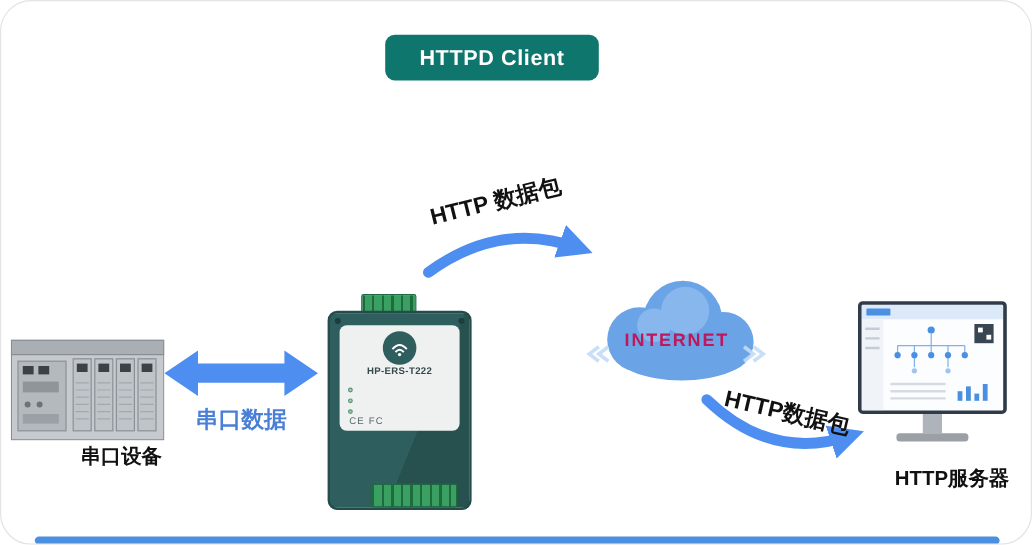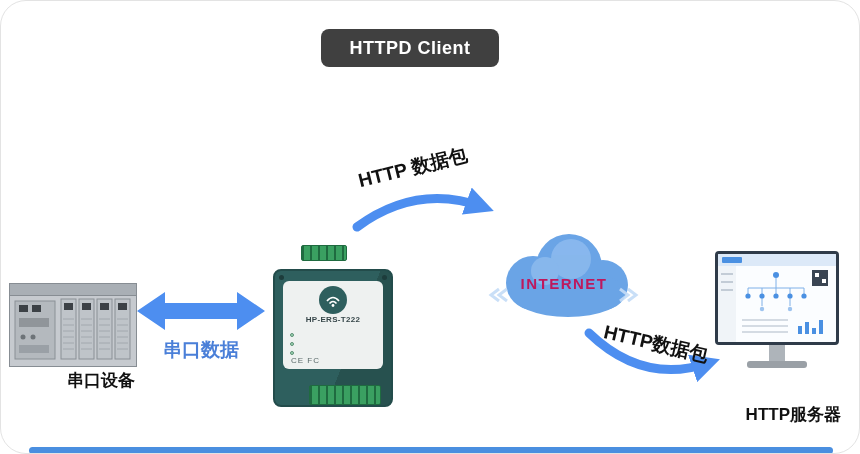--- a/index.html
+++ b/index.html
@@ -14,21 +14,21 @@
     border: 1px solid #e3e3e3;
     border-radius: 26px;
     overflow: hidden;
   }
 
   
   .badge {
     position: absolute;
     left: 320px; top: 28px;
     width: 178px; height: 38px;
-    background: #404040;
+    background: #0f766e;
     border-radius: 8px;
     color: #ffffff;
     font-size: 18px;
     font-weight: bold;
     display: flex; align-items: center; justify-content: center;
     letter-spacing: .5px;
   }
 
   
   .headline {
@@ -44,42 +44,42 @@
   
   .plc-wrap { position: absolute; left: 8px; top: 282px; width: 128px; height: 84px; }
   .node-label {
     position: absolute;
     font-size: 17px;
     font-weight: bold;
     color: #111111;
     text-align: right;
   }
   .label-serial-device { left: 10px; top: 368px; width: 124px; }
-  .label-server { left: 712px; top: 386px; width: 128px; margin-top: 16px; }
+  .label-server { left: 712px; top: 386px; width: 128px; }
 
   
   .biarrow { position: absolute; left: 136px; top: 288px; }
   .label-serial-data {
     position: absolute;
     left: 138px; top: 336px; width: 124px;
     text-align: center;
     font-size: 19px;
     font-weight: bold;
     color: #4a7fd8;
   }
 
   
   .gw { position: absolute; left: 272px; top: 244px; width: 120px; height: 198px; }
   .gw-topterm {
     position: absolute; left: 28px; top: 0; width: 46px; height: 16px;
     background: repeating-linear-gradient(90deg, #1f6b40 0 2px, #3aa061 2px 8px);
     border: 1px solid #1f6b40; border-radius: 2px;
   }
   .gw-body {
-    position: absolute; left: 0; top: 24px; width: 120px; height: 138px;
+    position: absolute; left: 0; top: 14px; width: 120px; height: 166px;
     background: linear-gradient(112deg, #2e5f5e 62%, #27514f 62%);
     border: 2px solid #234c4b;
     border-radius: 8px;
   }
   .gw-screw { position: absolute; width: 5px; height: 5px; border-radius: 50%; background: #1d3c3b; }
   .gw-plate {
     position: absolute; left: 8px; top: 10px; width: 100px; height: 88px;
     background: #eef1f0;
     border-radius: 6px;
     text-align: center;

